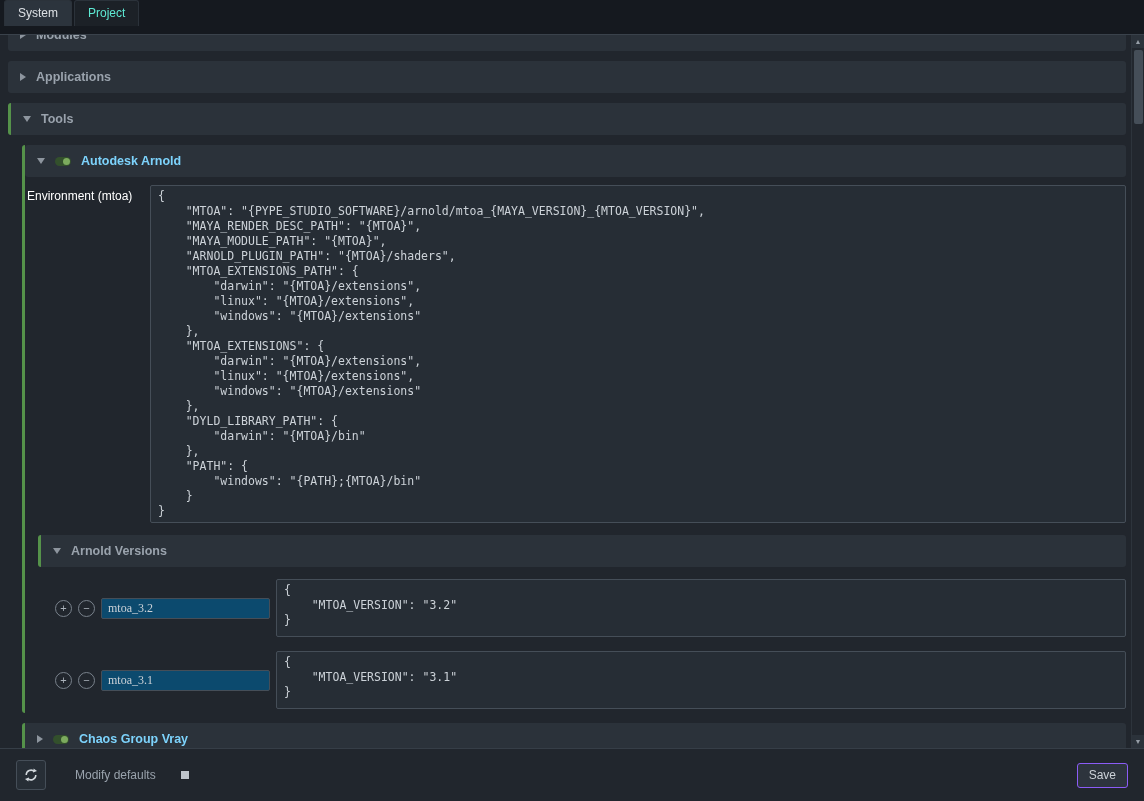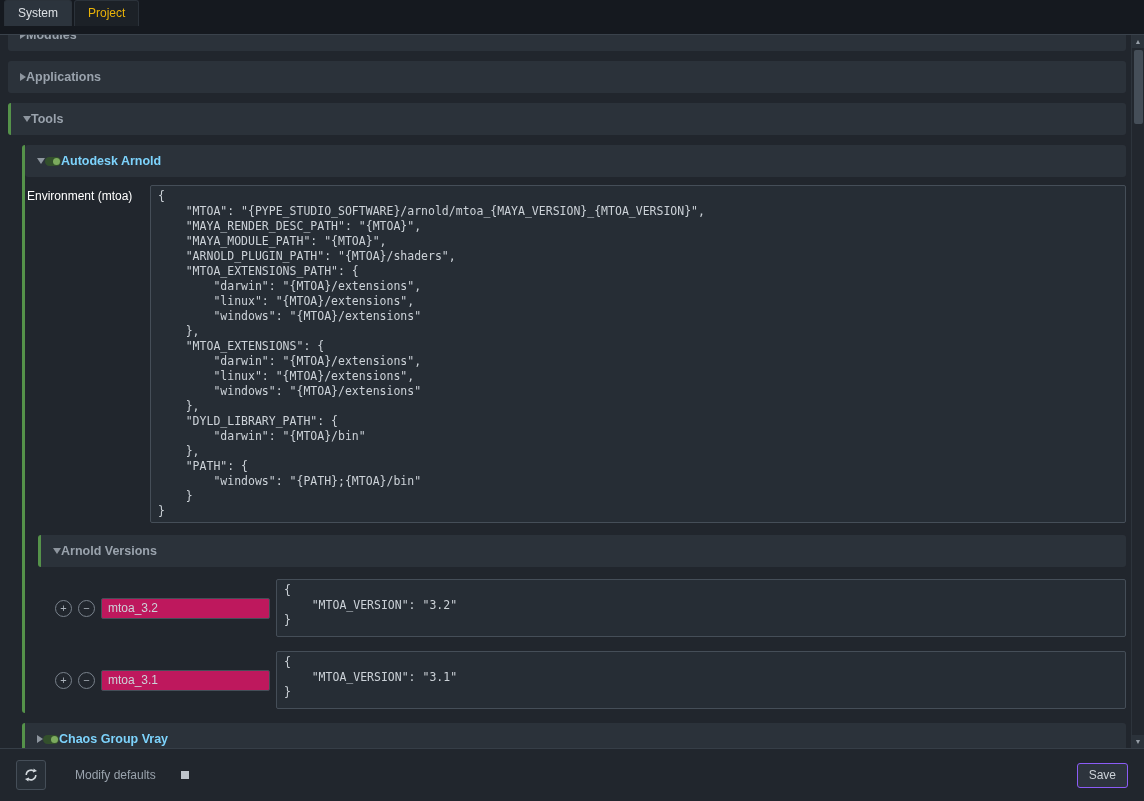--- a/index.html
+++ b/index.html
@@ -2,31 +2,31 @@
 <html><head>
 <meta charset="utf-8">
 <style>
   html,body{margin:0;padding:0;}
   body{width:1144px;height:801px;background:#14181d;font-family:"Liberation Sans",sans-serif;overflow:hidden;}
   *{box-sizing:border-box;}
   .app{width:1144px;height:801px;display:flex;flex-direction:column;background:#21262d;}
 
   
   .tabbar{flex:0 0 30px;background:#15191f;display:flex;align-items:flex-end;padding:0 0 8px 4px;border-bottom:1px solid #3a424b;}
-  .tab{padding:5px 13px 6px;font-size:12px;color:#eab308;background:#1c2127;border:1px solid #2b323a;border-bottom:none;border-radius:3px 3px 0 0;margin-right:2px;cursor:default;}
+  .tab{padding:5px 13px 6px;font-size:12px;color:#5eead4;background:#1c2127;border:1px solid #2b323a;border-bottom:none;border-radius:3px 3px 0 0;margin-right:2px;cursor:default;}
   .tab.active{background:#2c343d;color:#dce0e4;}
 
   
   .content{flex:1 1 auto;display:flex;min-height:0;}
   .scroll{flex:1 1 auto;overflow:hidden;padding:0 5px 8px 8px;}
 
   
   .block{margin-top:10px;}
   .clipped{margin-top:-16px;}
-  .sec-header{height:32px;background:#2b323a;border-radius:3px;display:flex;align-items:center;padding:0 12px;}
+  .sec-header{height:32px;background:#2b323a;border-radius:3px;display:flex;align-items:center;padding:0 12px;gap:10px;}
   .sec-title{font-size:12.5px;font-weight:bold;color:#9aa3ad;}
   .sec-title.green{color:#7dd3fc;}
   .tri{width:0;height:0;border-style:solid;display:inline-block;flex:0 0 auto;}
   .tri.right{border-width:4px 0 4px 6px;border-color:transparent transparent transparent #8d959e;}
   .tri.down{border-width:6px 4px 0 4px;border-color:#8d959e transparent transparent transparent;}
   .mod-h{border-left:3px solid #55924a;}
   .mod-block{border-left:3px solid #55924a;border-radius:3px 0 0 3px;}
   .tools-body{padding-left:14px;}
 
   
@@ -42,22 +42,22 @@
   textarea.env{height:338px;}
   textarea.small{height:58px;}
 
   
   .versions{margin-left:13px;margin-top:12px;}
   .ver-rows{padding:0 0 4px 17px;}
   .ver-row{display:flex;align-items:center;margin-top:12px;gap:6px;}
   .ver-row + .ver-row{margin-top:14px;}
   .circle-btn{width:17px;height:17px;border-radius:50%;border:1px solid #79828c;background:transparent;color:#aab2ba;
     font-size:11px;line-height:14px;text-align:center;padding:0;flex:0 0 auto;font-family:inherit;cursor:default;}
-  .key-input{flex:0 0 110px;height:21px;background:#be185d;border:1px solid #454e58;border-radius:2px;color:#ccd2d8;
-    font-size:12px;padding:1px 6px;outline:none;font-family:Liberation Sans, sans-serif;}
+  .key-input{flex:0 0 110px;height:21px;background:#0c4a6e;border:1px solid #454e58;border-radius:2px;color:#ccd2d8;
+    font-size:12px;padding:1px 6px;outline:none;font-family:Liberation Serif, serif;}
 
   
   .footer{flex:0 0 53px;border-top:1px solid #363e47;display:flex;align-items:center;padding:0 16px;gap:29px;background:#21262d;}
   .refresh-btn{width:30px;height:30px;border:1px solid #454e58;border-radius:3px;background:#272e36;display:flex;
     align-items:center;justify-content:center;padding:0;cursor:default;}
   .modify-label{font-size:12px;color:#9aa3ad;}
   .marker{width:8px;height:8px;background:#bfc5cc;margin-left:-4px;display:inline-block;}
   .save-btn{margin-left:auto;height:25px;padding:0 11px;background:#2d343d;border:1px solid #8b5cf6;border-radius:3px;
     color:#ccd2d8;font-size:12px;font-family:inherit;cursor:default;}
 

